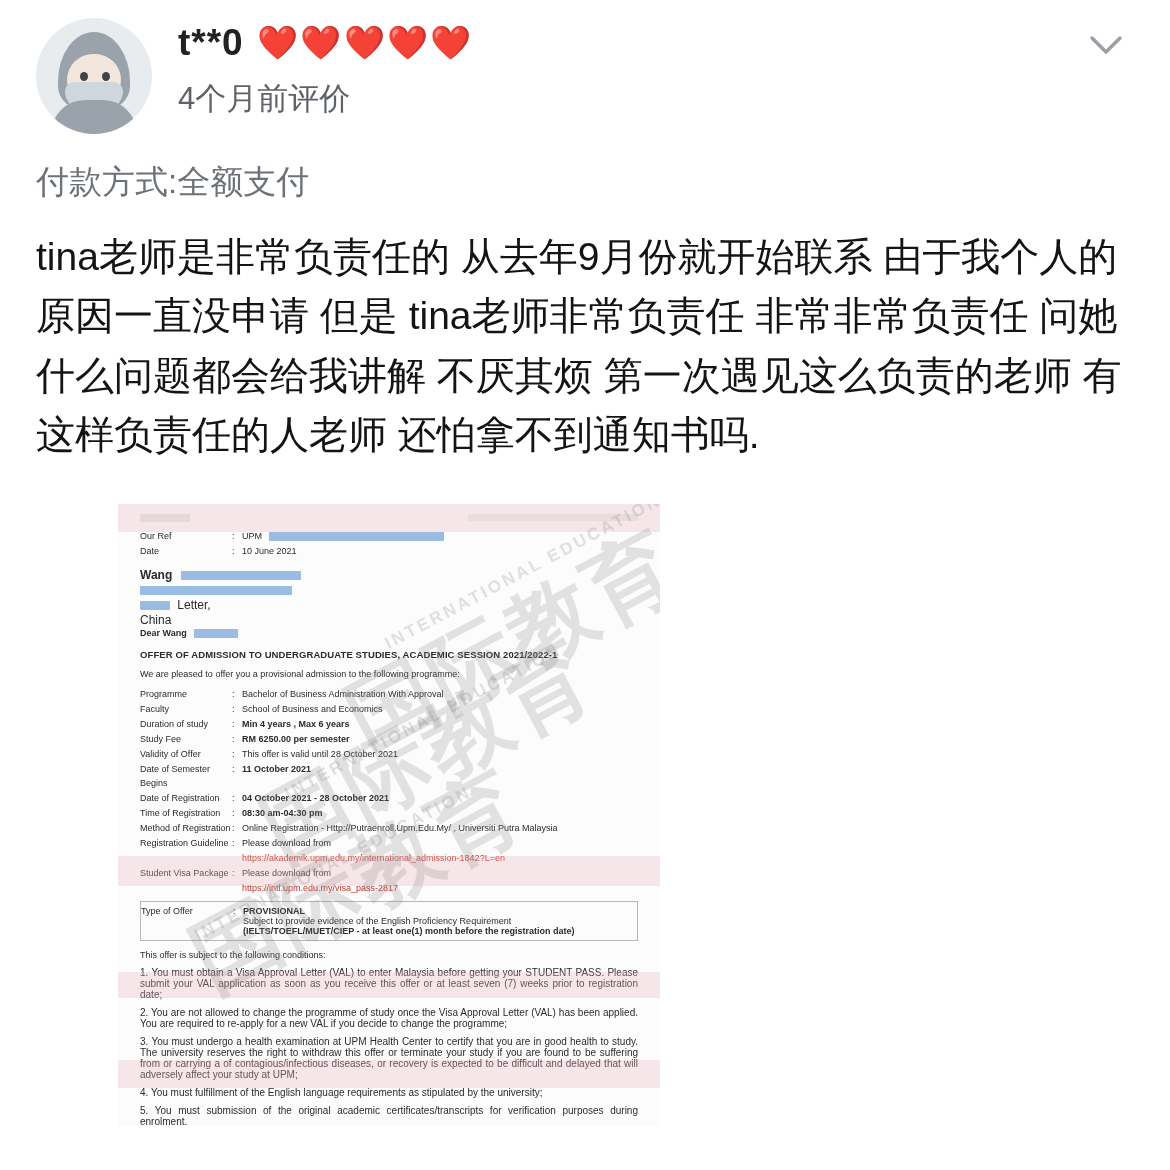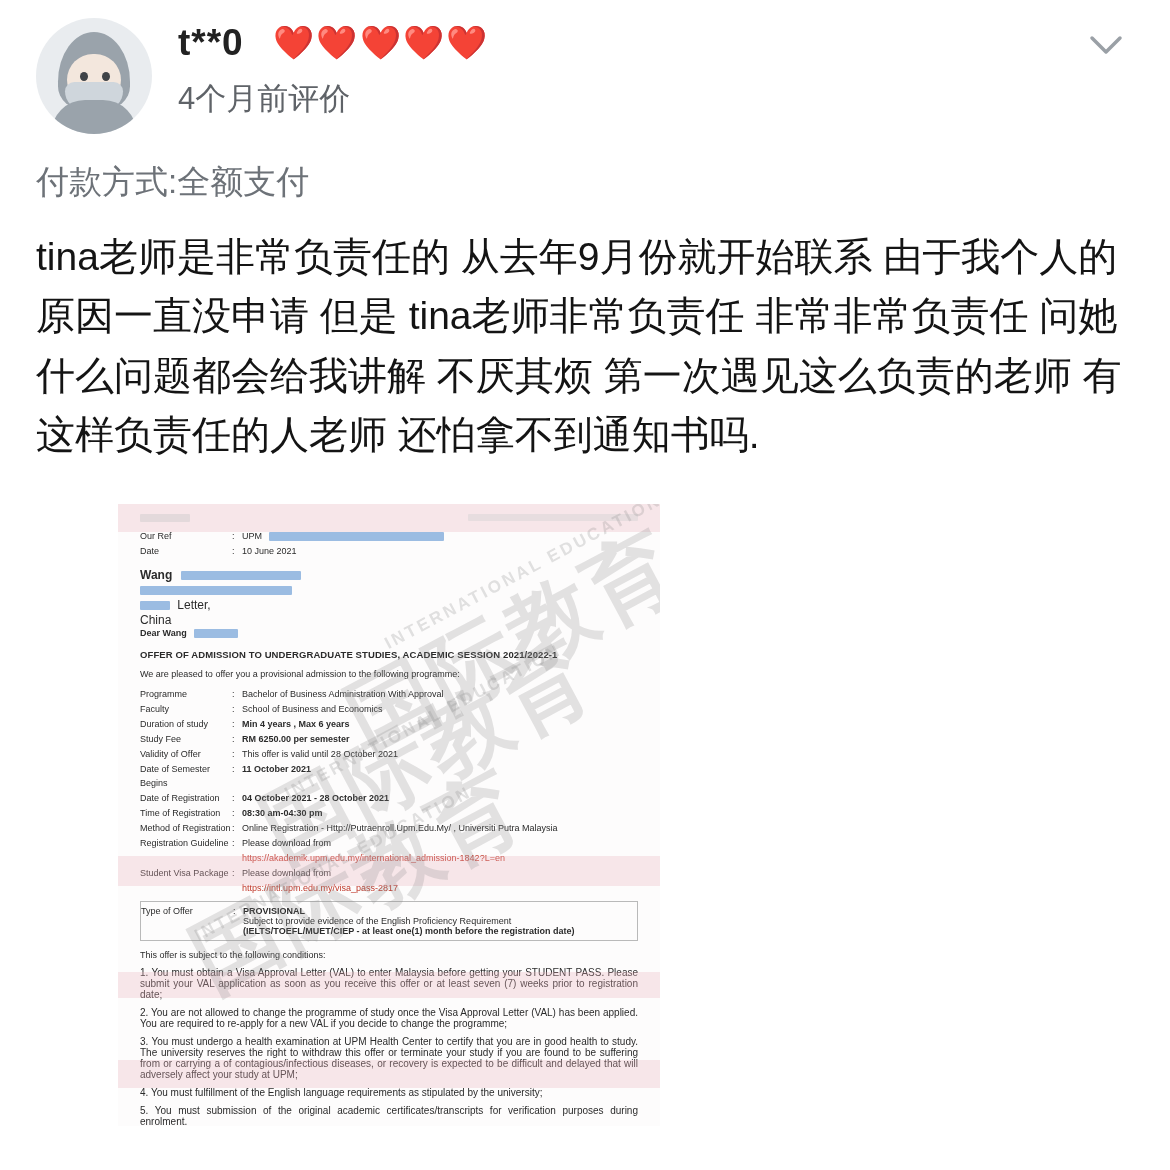--- a/index.html
+++ b/index.html
@@ -88,21 +88,21 @@
   }
   .header-text {
     margin-left: 26px;
     padding-top: 6px;
     flex: 1 1 auto;
     min-width: 0;
   }
   .name-row {
     display: flex;
     align-items: center;
-    gap: 30px;
+    gap: 14px;
   }
   .user-name {
     font-size: 37px;
     font-weight: bold;
     color: #222;
     letter-spacing: 1px;
     line-height: 1;
   }
   .hearts {
     font-size: 33px;

